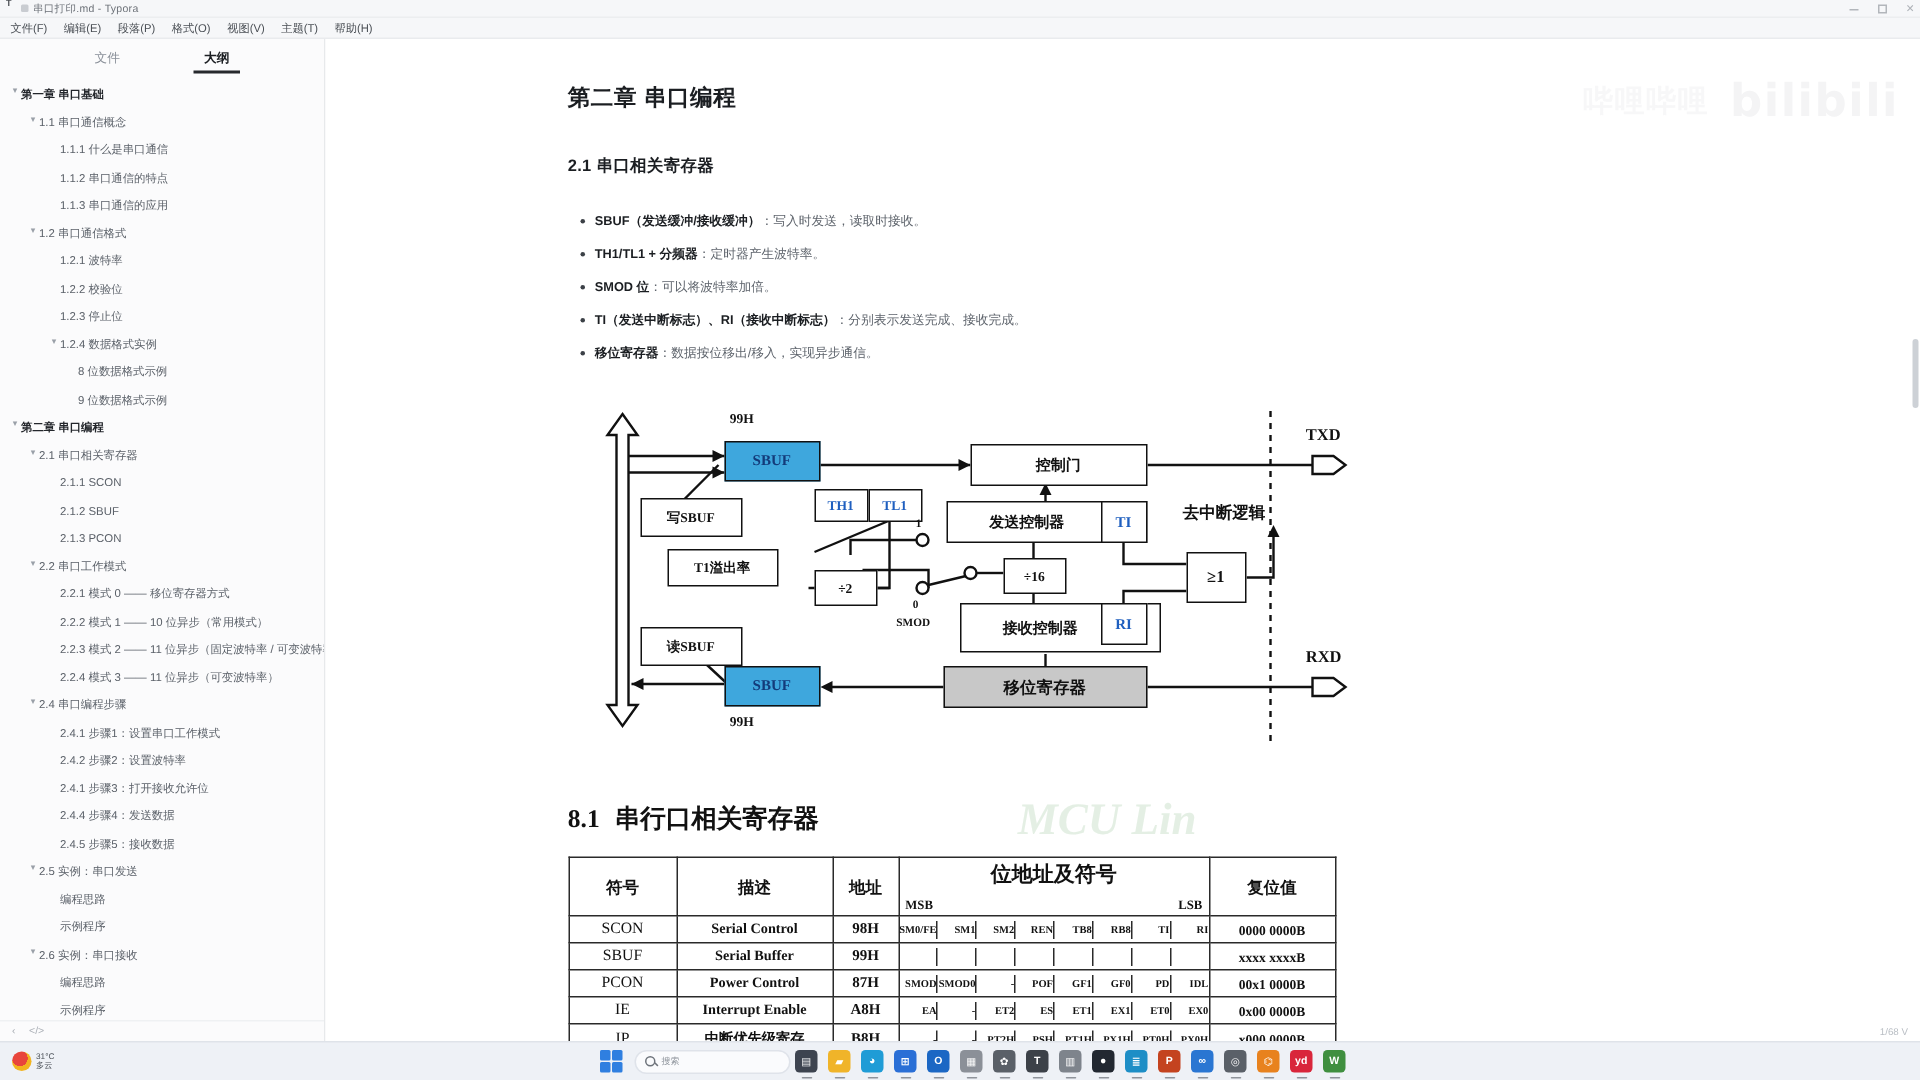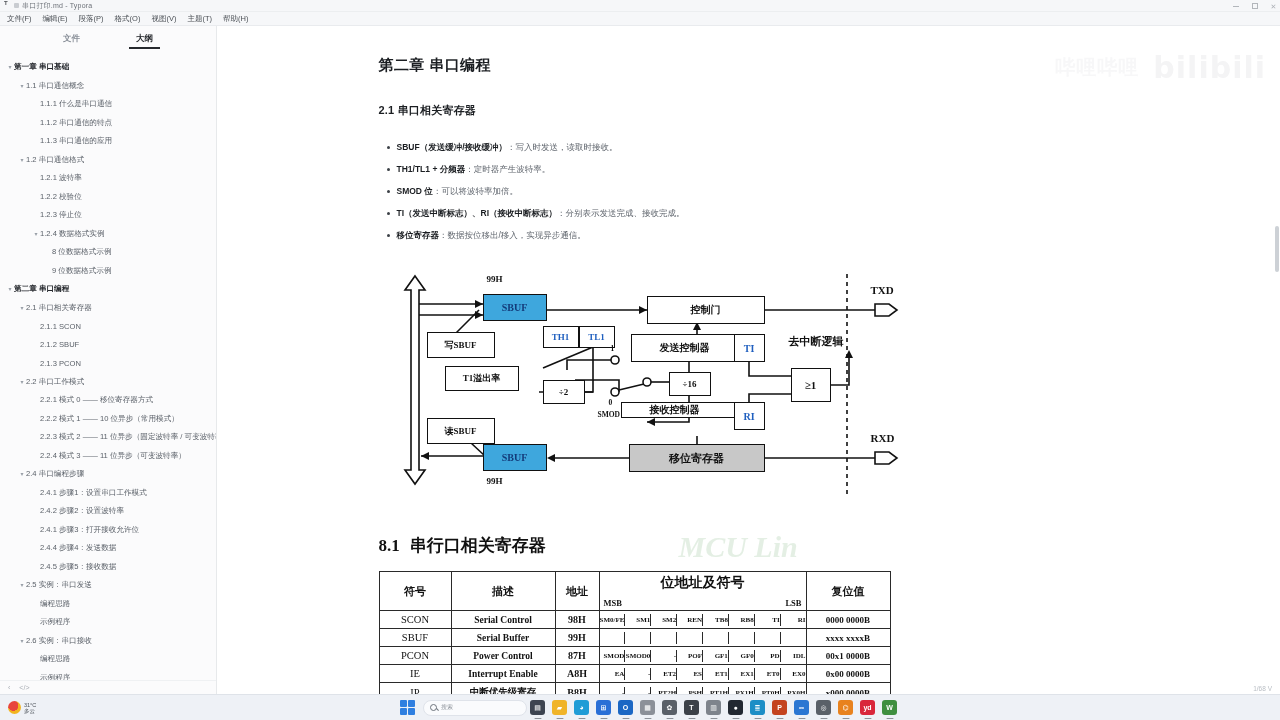--- a/index.html
+++ b/index.html
@@ -35,28 +35,28 @@
 
   
   .appbody{ display:flex; height:calc(720px - 26px - 26px); }
 
   
   .sidebar{
     width:217px; flex:0 0 217px; background:#fbfbfc; border-right:1px solid #e7e9eb;
     display:flex; flex-direction:column; position:relative;
   }
   .sb-tabs{ display:flex; justify-content:center; gap:56px; padding-top:7px; padding-bottom:3px; }
-  .sb-tab{ font-size:8.5px; color:#8a9099; padding-bottom:4px; position:relative; cursor:default;font-weight:bold;}
+  .sb-tab{ font-size:8.5px; color:#8a9099; padding-bottom:4px; position:relative; cursor:default;}
   .sb-tab.active{ color:#1c1f23; font-weight:bold; }
   .sb-tab.active:after{
     content:""; position:absolute; left:-7px; right:-7px; bottom:0; height:2px; background:#26292d;
   }
   .outline{ flex:1; overflow:hidden; padding-top:6px; }
   .ol-item{
-    display:flex; align-items:center; height:18.5px; font-size:7.6px; color:#5b6169;
+    display:flex; height:18.5px; font-size:7.6px; color:#5b6169;
     white-space:nowrap; cursor:default; padding-right:4px;
   }
   .ol-item .caret{
     width:8px; flex:0 0 8px; text-align:center; font-size:6px; color:#9aa0a8; line-height:1;
   }
   .ol-item .caret.none{ visibility:hidden; }
   .ol-item.lvl1{ padding-left:6px; }
   .ol-item.lvl2{ padding-left:18px; }
   .ol-item.lvl3{ padding-left:32px; }
   .ol-item.lvl4{ padding-left:44px; }
@@ -475,21 +475,21 @@
             <div class="dbox" style="left:164px;top:110px;width:42px;height:24px;">÷2</div>
             <div class="dbox" style="left:290px;top:102px;width:42px;height:24px;">÷16</div>
 
             <div class="dbox" style="left:268px;top:26px;width:118px;height:28px;font-size:10px;">控制门</div>
 
             <div class="dbox" style="left:252px;top:64px;width:134px;height:28px;font-size:10px;padding-right:26px;">发送控制器</div>
             <div class="dbox" style="left:355px;top:64px;width:31px;height:28px;border-left:1.4px solid #111;">
               <span class="dlabel blue" style="position:static;font-size:10px;">TI</span>
             </div>
 
-            <div class="dbox" style="left:242px;top:132px;width:134px;height:16px;font-size:10px;padding-right:26px;">接收控制器</div>
+            <div class="dbox" style="left:261px;top:132px;width:134px;height:33px;font-size:10px;padding-right:26px;">接收控制器</div>
             <div class="dbox" style="left:355px;top:132px;width:31px;height:28px;border-left:1.4px solid #111;">
               <span class="dlabel blue" style="position:static;font-size:10px;">RI</span>
             </div>
 
             <div class="dbox" style="left:412px;top:98px;width:40px;height:34px;font-size:11px;">≥1</div>
             <div class="dlabel" style="left:410px;top:64px;font-size:11px;">去中断逻辑</div>
 
             <div class="dbox gray" style="left:250px;top:174px;width:136px;height:28px;font-size:11px;">移位寄存器</div>
 
             <div class="dbox blue" style="left:104px;top:174px;width:64px;height:27px;">SBUF</div>

